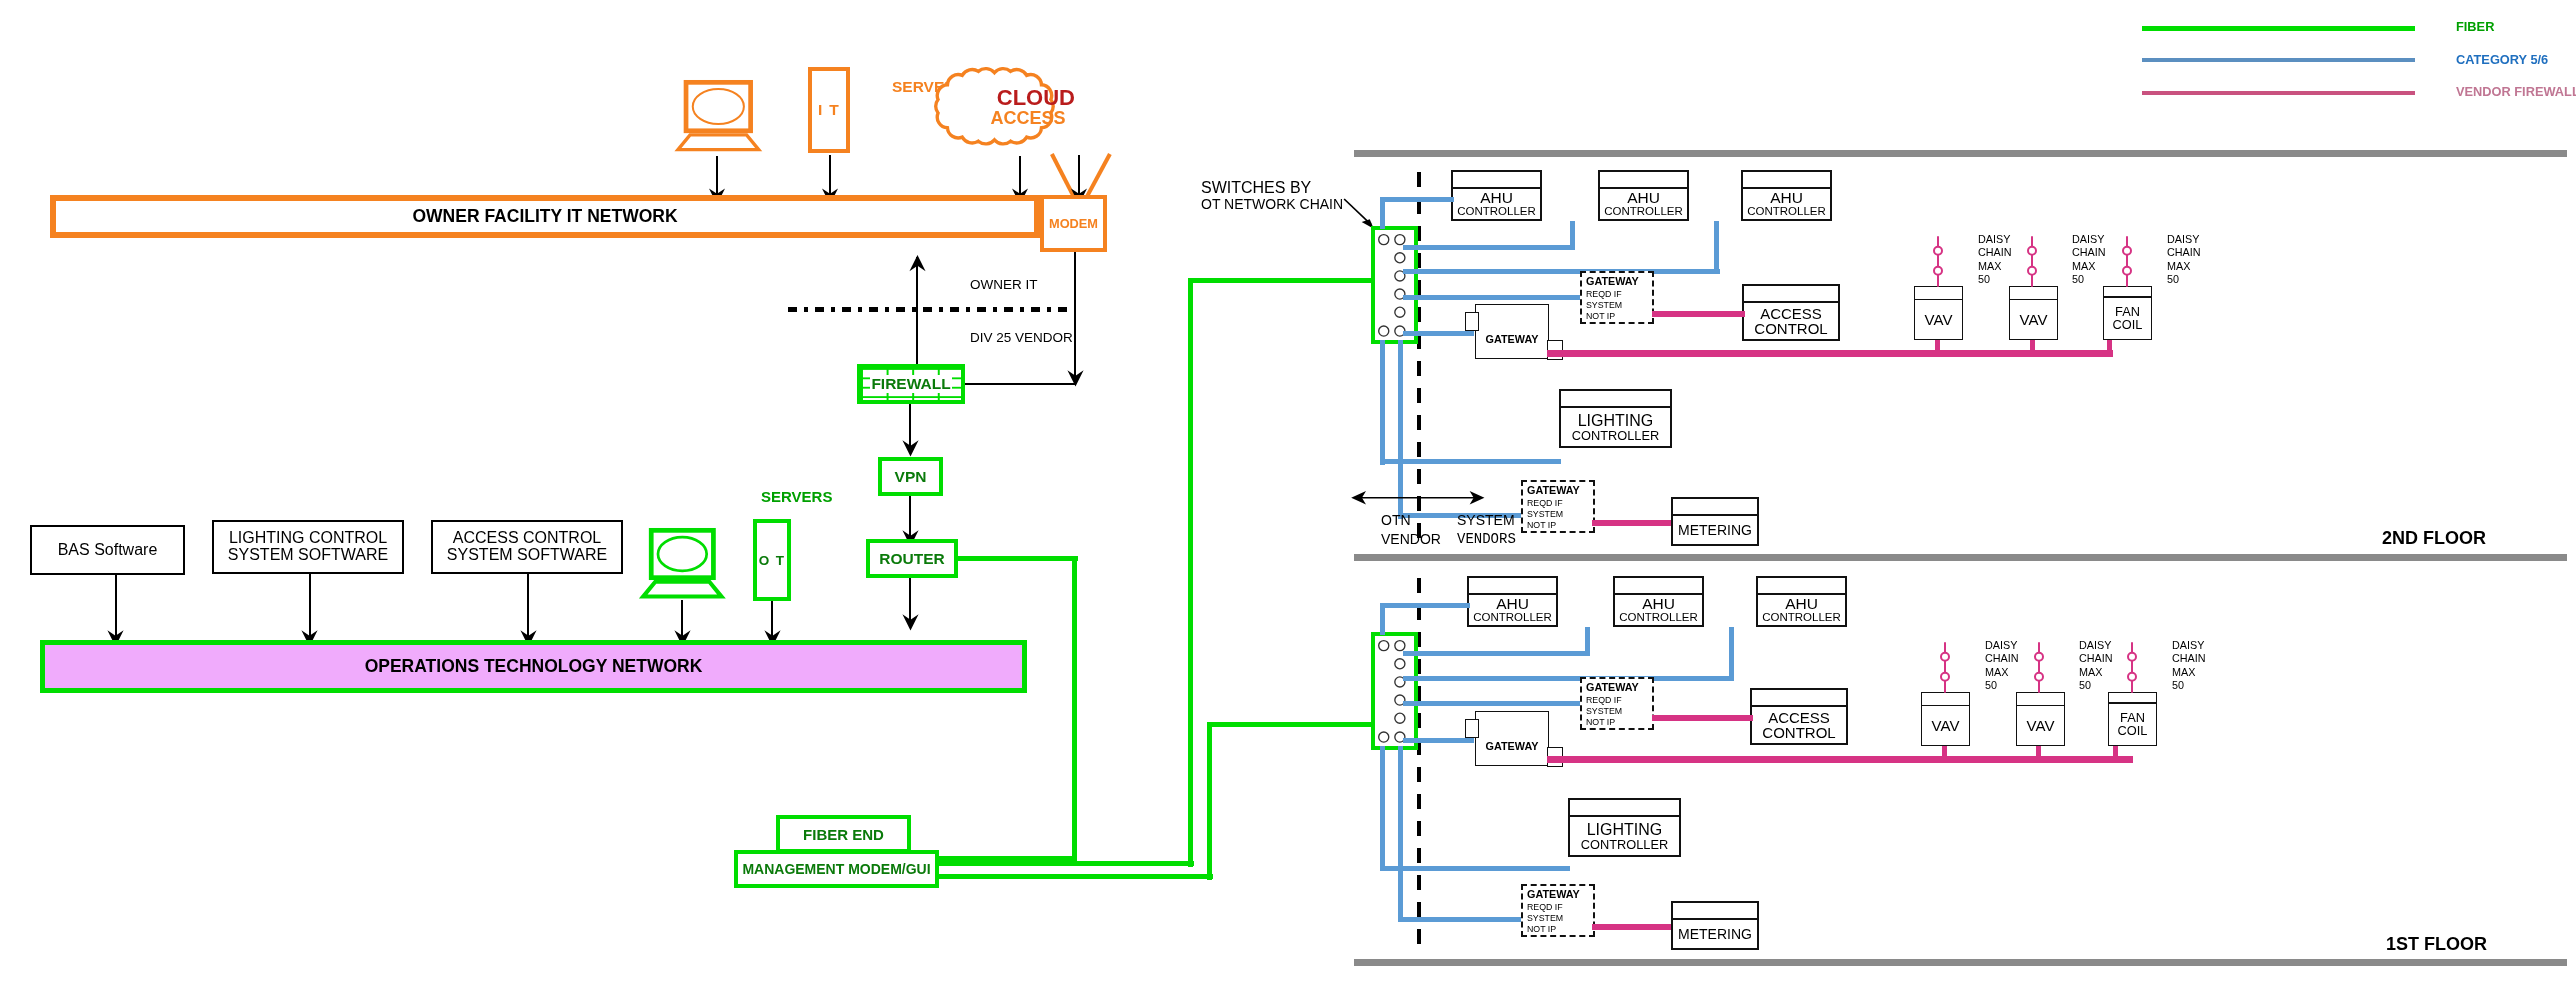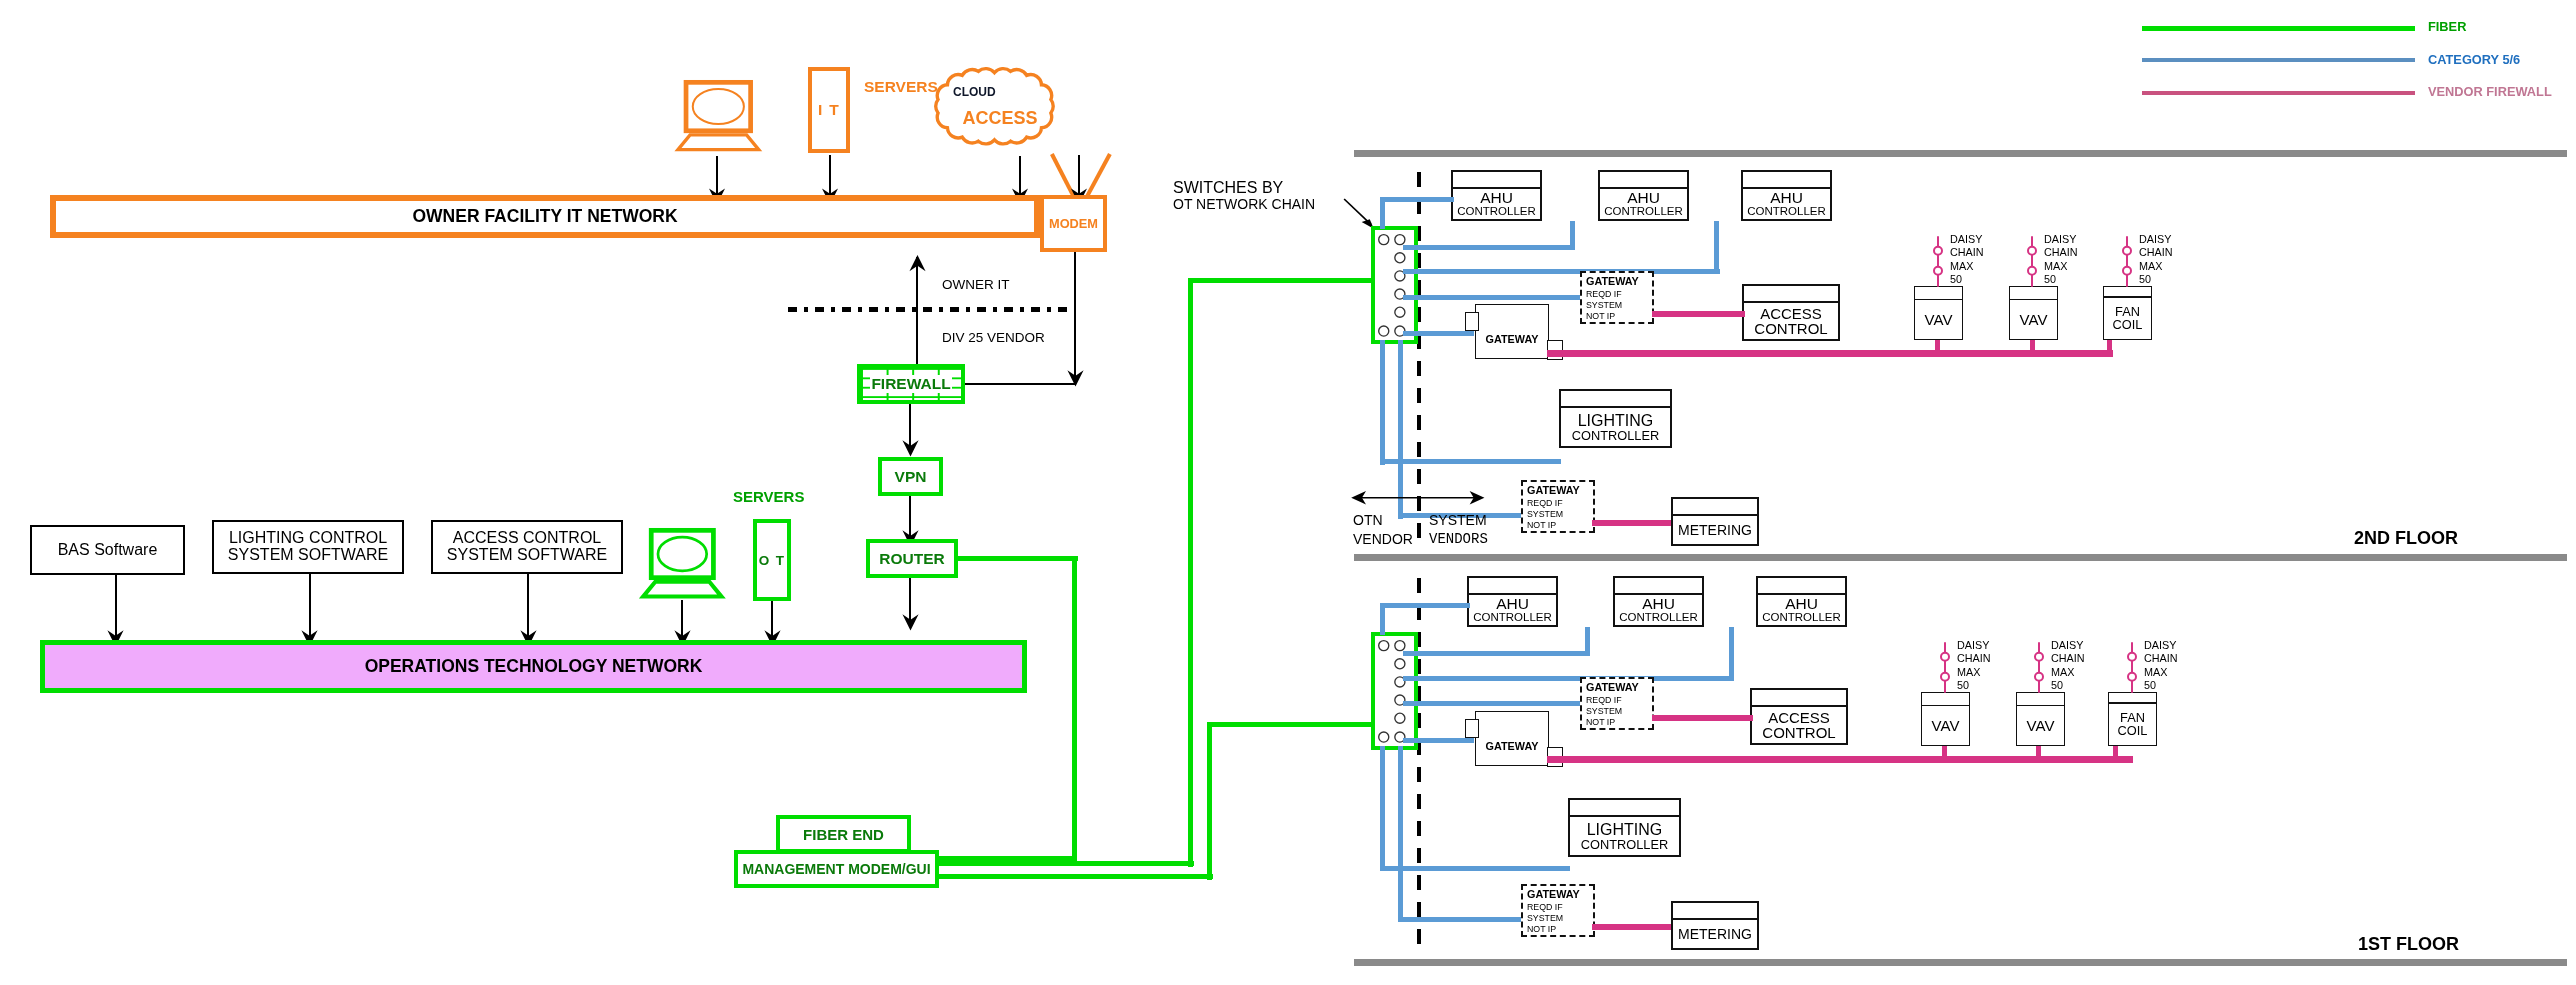--- a/index.html
+++ b/index.html
@@ -17,21 +17,21 @@
             flex-direction:column;align-items:center;justify-content:center;text-align:center;line-height:1.02;}
   .dashdev{position:absolute;box-sizing:border-box;background:#fff;border:2px dashed #111;}
   
   .ln{position:absolute;}
   .grn{background:#00dd00;}
   .blu{background:#5b9bd5;}
   .pnk{background:#d63384;}
   .blk{background:#000;}
   .gry{background:#8a8a8a;}
   
-  .txt{position:absolute;white-space:pre;line-height:1.1;}
+  .txt{position:absolute;white-space:pre;line-height:1.1;margin-left:28px;}
   .bold{font-weight:bold;}
   
   .obar{position:absolute;box-sizing:border-box;border:6px solid #F58220;background:#fff;
         display:flex;align-items:center;justify-content:center;}
   .gbar{position:absolute;box-sizing:border-box;border:5.4px solid #00dd00;background:#f0abfc;
         display:flex;align-items:center;justify-content:center;}
   .gbox{position:absolute;box-sizing:border-box;border:4.7px solid #00dd00;background:#fff;
         display:flex;align-items:center;justify-content:center;color:#0a7a0a;font-weight:bold;}
   .obox{position:absolute;box-sizing:border-box;border:4.7px solid #F58220;background:#fff;
         display:flex;align-items:center;justify-content:center;color:#F58220;font-weight:bold;}
@@ -87,21 +87,21 @@
 <div class="cloud" style="left:923px;top:66px;width:155px;height:94px;">
   <svg width="155" height="94" viewBox="0 0 230 140">
     <path d="M22,70
              a16,16 0 0 1 0,-20 a16,16 0 0 1 14,-22 a16,16 0 0 1 22,-14 a17,17 0 0 1 24,-6
              a17,17 0 0 1 24,2 a17,17 0 0 1 24,-2 a17,17 0 0 1 24,6 a16,16 0 0 1 22,14
              a16,16 0 0 1 14,22 a16,16 0 0 1 0,20 a16,16 0 0 1 -14,22 a16,16 0 0 1 -22,14
              a17,17 0 0 1 -24,6 a17,17 0 0 1 -24,-2 a17,17 0 0 1 -24,2 a17,17 0 0 1 -24,-6
              a16,16 0 0 1 -22,-14 a16,16 0 0 1 -14,-22 Z" fill="#fff" stroke="#F58220" stroke-width="5"></path>
   </svg>
 </div>
-<div class="txt bold" style="left:953px;top:86px;font-size:12px;color:#0f172a;text-align:left;width:94px;">CLOUD</div>
+<div class="txt bold" style="left:953px;top:86px;font-size:22px;color:#b91c1c;text-align:right;width:94px;">CLOUD</div>
 <div class="txt bold" style="left:953px;top:109px;font-size:18px;color:#F58220;text-align:center;width:94px;">ACCESS</div>
 
 <div class="ln blk abs" style="left:1019px;top:156px;width:2px;height:39px;"></div>
 <div class="abs" style="left:1010px;top:187px;width:20px;height:17.5px;">
   <svg width="20" height="17.5" viewBox="0 0 30 26">
       <polygon points="15,26 3,2 15,10 27,2" fill="#000"></polygon>
     </svg>
 </div>
 
 <div class="abs" style="left:1037px;top:154px;width:81px;height:54px;">

